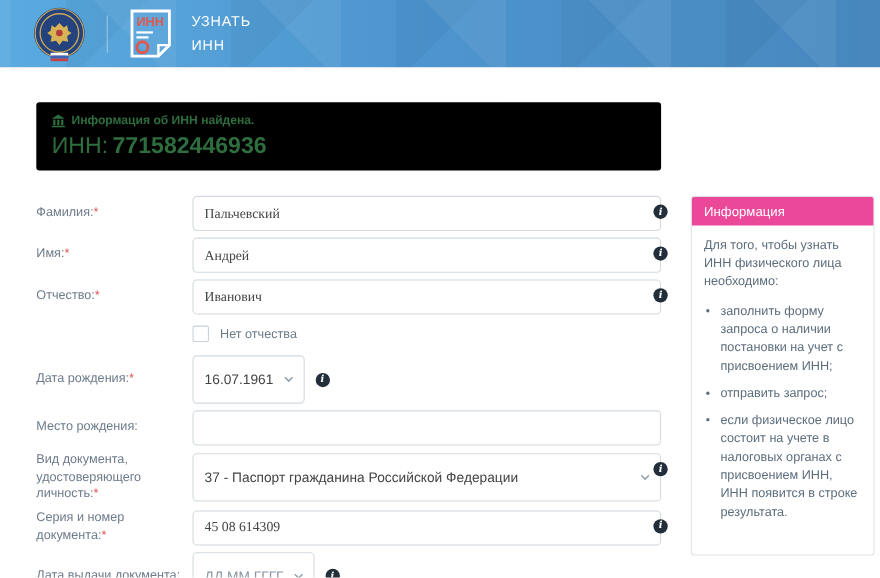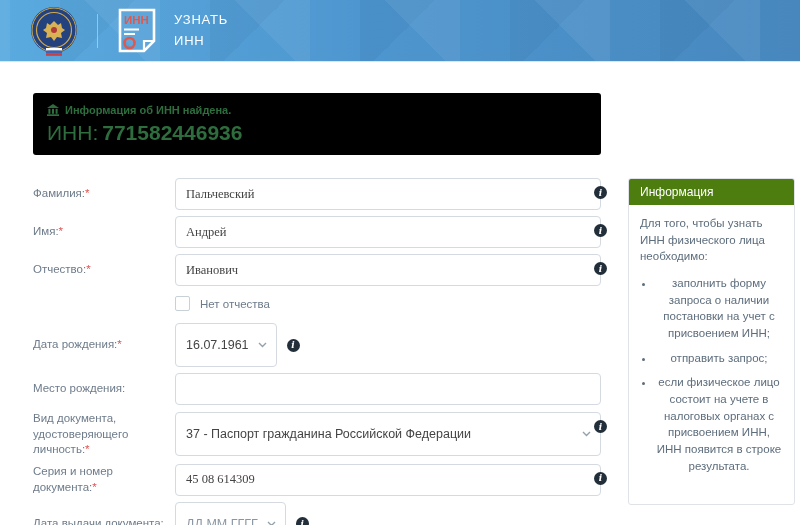--- a/index.html
+++ b/index.html
@@ -53,25 +53,25 @@
   .info-abs { position:absolute; right:-6px; top:8px; }
   .info-inline { margin-left:10px; }
 
   .row-check { display:flex; align-items:center; margin:10px 0 12px 142px;text-align:right; }
   .checkbox { width:15px; height:15px; border:1px solid #c9d1d8; border-radius:2px; background:#fff; }
   .check-label { margin-left:10px; font-size:11.5px; color:#6d7b8a; }
 
   
   .sidebar { width:167px; flex:none; margin-left:27px; }
   .panel { border:1px solid #dfe3e8; border-radius:3px; background:#fff; }
-  .panel-header { background:#4d7c0f; color:#fff; font-size:12px; padding:6px 11px;
+  .panel-header { background:#ec4899; color:#fff; font-size:12px; padding:6px 11px;
     border-radius:2px 2px 0 0; }
   .panel-body { padding:10px 11px 14px; font-size:11.5px; color:#5d6d7c; line-height:1.45; }
   .panel-body ul { margin-top:10px; padding-left:15px; }
-  .panel-body li { margin-bottom:8px;text-align:center; }
+  .panel-body li { margin-bottom:8px; }
   .panel-body li:last-child { margin-bottom:16px; }
 </style>
 </head>
 <body>
 
 <div class="header">
   <div class="hdr-inner">
     <span style="display:flex">
       <svg width="48" height="50" viewBox="0 0 48 50">
         <circle cx="24" cy="24" r="23" fill="#24427e"></circle>

